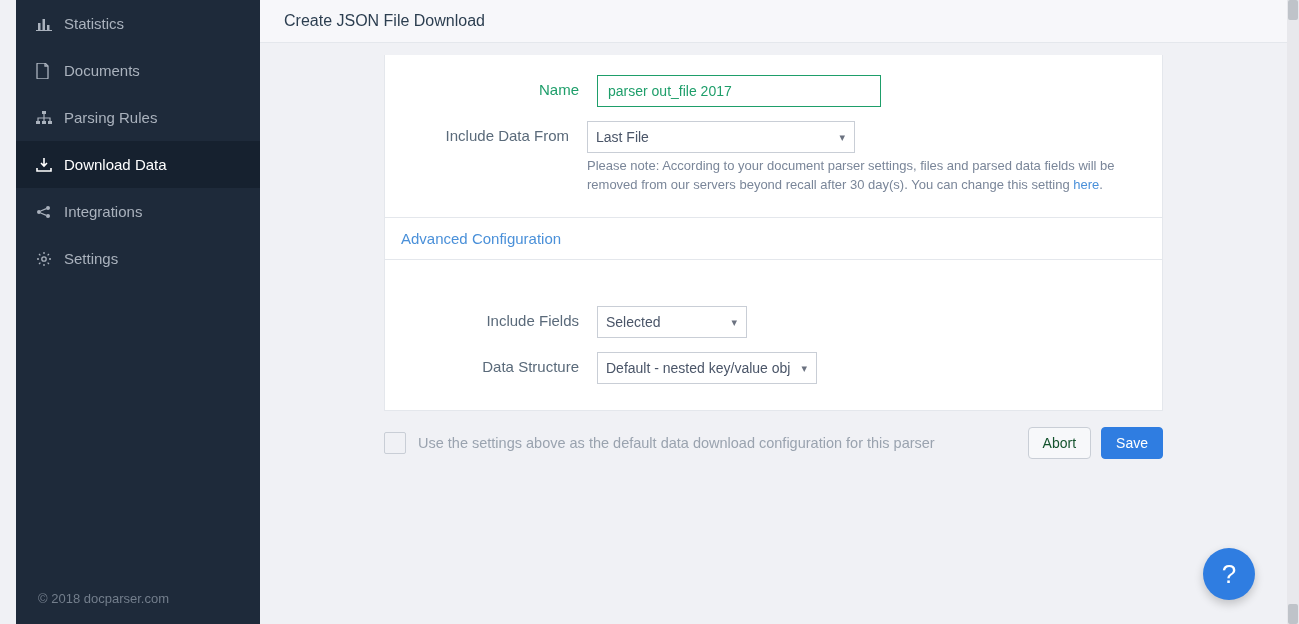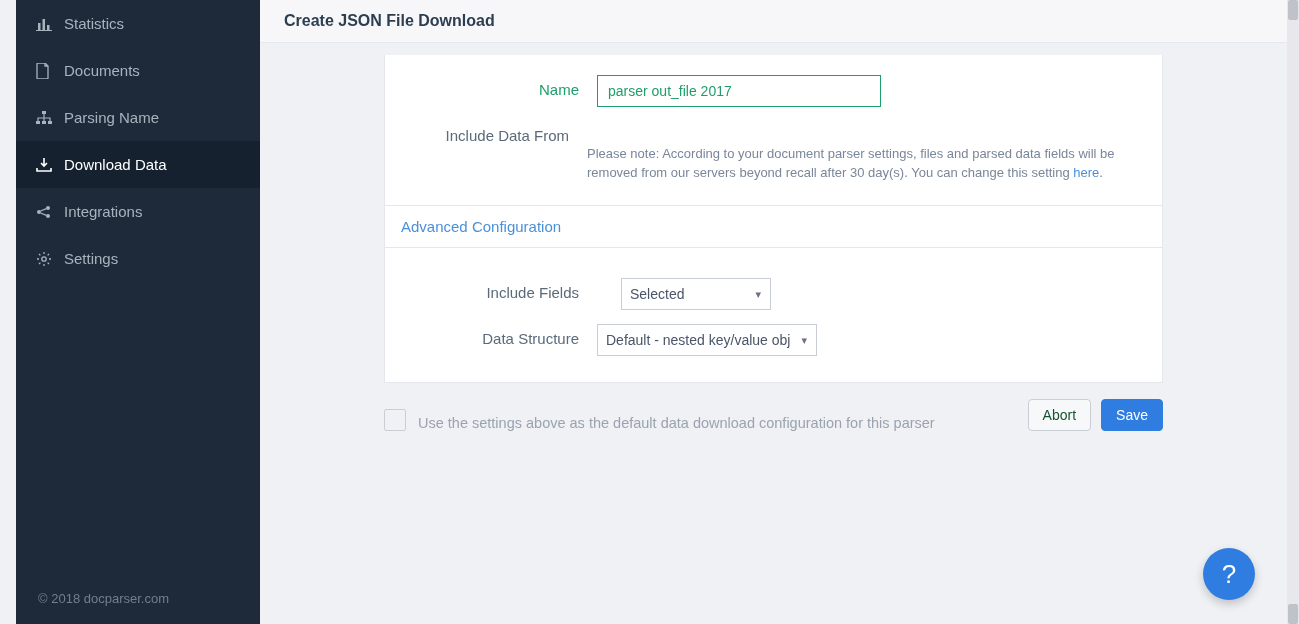--- a/index.html
+++ b/index.html
@@ -56,21 +56,21 @@
     height: 624px;
     background: #f0f1f5;
     overflow: hidden;
   }
   .header {
     background: #f7f7fa;
     border-bottom: 1px solid #e4e7ec;
     padding: 12px 24px;
     font-size: 16px;
     color: #2c3e50;
-    font-weight: 700;
+    font-weight: 400;
   }
   .panel {
     margin: 0 auto;
     width: 779px;
   }
   .panel-body {
     background: #ffffff;
     border: 1px solid #e4e7ec;
     border-top: none;
     padding: 14px 20px 26px 20px;
@@ -128,21 +128,21 @@
     top: 50%;
     transform: translateY(-50%);
     color: #6b7280;
     pointer-events: none;
     font-size: 11px;
   }
   .help-text {
     font-size: 13px;
     color: #7a8699;
     max-width: 555px;
-    margin-top: 24px;
+    margin-top: 4px;
     line-height: 1.45;
   }
   .help-text a { color: #4a90d9; cursor: pointer; text-decoration: none; }
   .section-title-bar {
     background: #fff;
     border: 1px solid #e4e7ec;
     border-bottom: 1px solid #e4e7ec;
     padding: 12px 16px;
   }
   .section-title-bar a {
@@ -165,21 +165,21 @@
   .field-check input[type=checkbox] {
     width: 15px;
     height: 15px;
     margin-right: 12px;
     accent-color: #000;
   }
   .footer {
     width: 779px;
     margin: 16px auto 0 auto;
     display: flex;
-    align-items: flex-end;
+    align-items: center;
   }
   .footer-check {
     width: 22px;
     height: 22px;
     border: 1px solid #c9ced6;
     border-radius: 2px;
     margin-right: 12px;
   }
   .footer-label {
     color: #9aa3af;
@@ -263,21 +263,21 @@
   <div class="sidebar-item">
     <span class="icon">
       <svg width="16" height="14" viewBox="0 0 16 14">
           <rect x="6" y="0" width="4" height="3" fill="#aab2bd"></rect>
           <rect x="0" y="10" width="4" height="3" fill="#aab2bd"></rect>
           <rect x="6" y="10" width="4" height="3" fill="#aab2bd"></rect>
           <rect x="12" y="10" width="4" height="3" fill="#aab2bd"></rect>
           <path d="M8 3 v4 M2 10 v-3 h12 v3 M8 7 v3" stroke="#aab2bd" stroke-width="1.2" fill="none"></path>
         </svg>
     </span>
-    <span>Parsing Name</span>
+    <span>Parsing Rules</span>
   </div>
   <div class="sidebar-item active">
     <span class="icon">
       <svg width="16" height="14" viewBox="0 0 16 14">
           <path d="M8 0 v8 M5 5 l3 3 l3 -3" stroke="#fff" stroke-width="1.6" fill="none"></path>
           <path d="M1 10 v3 h14 v-3" stroke="#fff" stroke-width="1.6" fill="none"></path>
         </svg>
     </span>
     <span>Download Data</span>
   </div>
@@ -312,33 +312,38 @@
     <div class="top-section">
       <div class="form-row">
         <div class="form-label green">Name</div>
         <div class="form-control">
           <input class="text-input" type="text" value="parser out_file 2017" style="">
         </div>
       </div>
       <div class="form-row" style="margin-bottom:0;">
         <div class="form-label">Include Data From</div>
         <div class="form-control" style="display:flex;flex-direction:column;">
+          <span class="select-caret" style="width:268px;">
+            <select class="select" style="width:268px; appearance:none; -webkit-appearance:none;">
+              <option>Last File</option>
+            </select>
+          </span>
           <div class="help-text">
             <span>Please note: According to your document parser settings, files and parsed data fields will be removed from our servers beyond recall after 30 day(s). You can change this setting </span><a>here</a><span>.</span>
           </div>
         </div>
       </div>
     </div>
 
     <div class="section-title-bar">
       <a>Advanced Configuration</a>
     </div>
 
     <div class="panel-body">
-      <div class="form-row" style="margin-top:16px;gap:24px;">
+      <div class="form-row" style="margin-top:32px;">
         <div class="form-label">Include Fields</div>
         <div class="form-control">
           <span class="select-caret" style="width:150px;">
             <select class="select" style="width:150px; appearance:none; -webkit-appearance:none;">
               <option>Selected</option>
             </select>
           </span>
         </div>
       </div>
 

